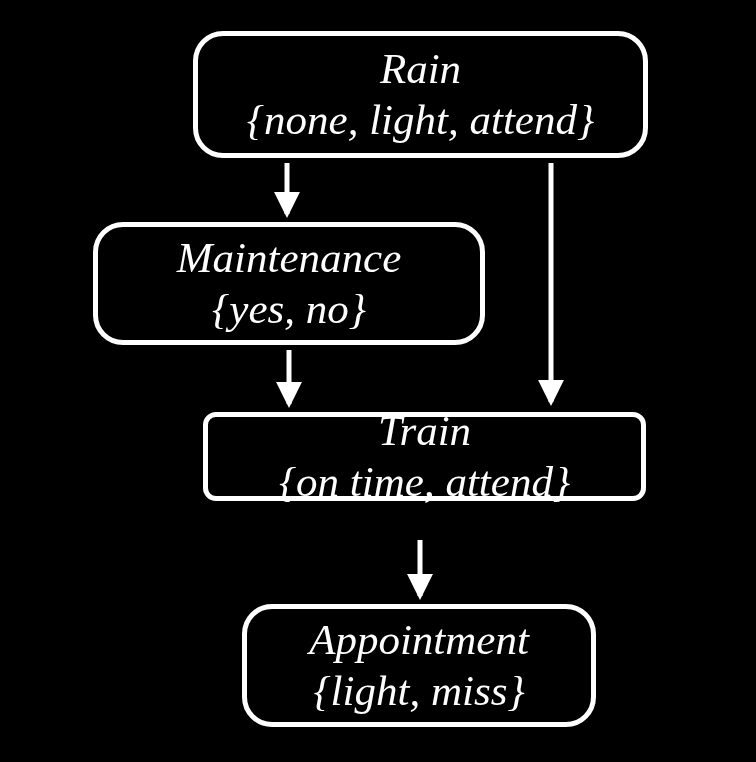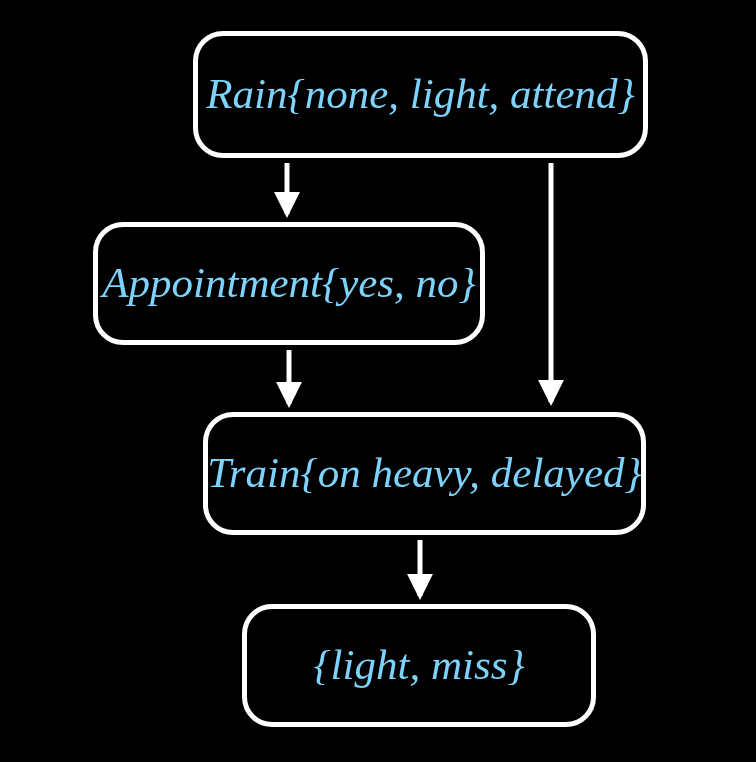--- a/index.html
+++ b/index.html
@@ -14,37 +14,37 @@
     background: #000000;
     overflow: hidden;
     font-family: "Liberation Serif", serif;
   }
   .node {
     position: absolute;
     box-sizing: border-box;
     border: 5px solid #ffffff;
     border-radius: 30px;
     background: #000000;
-    color: #7dd3fc;
+    color: #ffffff;
     display: flex;
-    flex-direction: row;
+    flex-direction: column;
     align-items: center;
     justify-content: center;
     text-align: center;
     font-style: italic;
   }
   .node .node-label,
   .node .node-domain {
     font-size: 43px;
     line-height: 1.17;
     white-space: nowrap;
   }
   #node-rain        { left: 193px; top:  31px; width: 455px; height: 127px; }
   #node-maintenance { left:  93px; top: 222px; width: 392px; height: 123px; }
-  #node-train       { left: 203px; top: 412px; width: 443px; height: 123px; }
+  #node-train       { left: 203px; top: 412px; width: 443px; height: 89px; border-radius: 13px; }
   #node-appointment { left: 242px; top: 604px; width: 354px; height: 123px; }
   #edges {
     position: absolute;
     left: 0; top: 0;
     width: 756px; height: 762px;
     pointer-events: none;
   }
 </style>
 </head>
 <body>
@@ -62,26 +62,27 @@
     <line x1="289" y1="350" x2="289" y2="404" stroke="#ffffff" stroke-width="5" marker-end="url(#arrowhead)"></line>
     <line x1="420" y1="540" x2="420" y2="596" stroke="#ffffff" stroke-width="5" marker-end="url(#arrowhead)"></line>
   </svg>
 
   <div id="node-rain" class="node">
     <div class="node-label">Rain</div>
     <div class="node-domain">{none, light, attend}</div>
   </div>
 
   <div id="node-maintenance" class="node">
-    <div class="node-label">Appointment</div>
+    <div class="node-label">Maintenance</div>
     <div class="node-domain">{yes, no}</div>
   </div>
 
   <div id="node-train" class="node">
     <div class="node-label">Train</div>
-    <div class="node-domain">{on heavy, delayed}</div>
+    <div class="node-domain">{on time, attend}</div>
   </div>
 
   <div id="node-appointment" class="node">
+    <div class="node-label">Appointment</div>
     <div class="node-domain">{light, miss}</div>
   </div>
 
 </div>
 
 </body></html>

